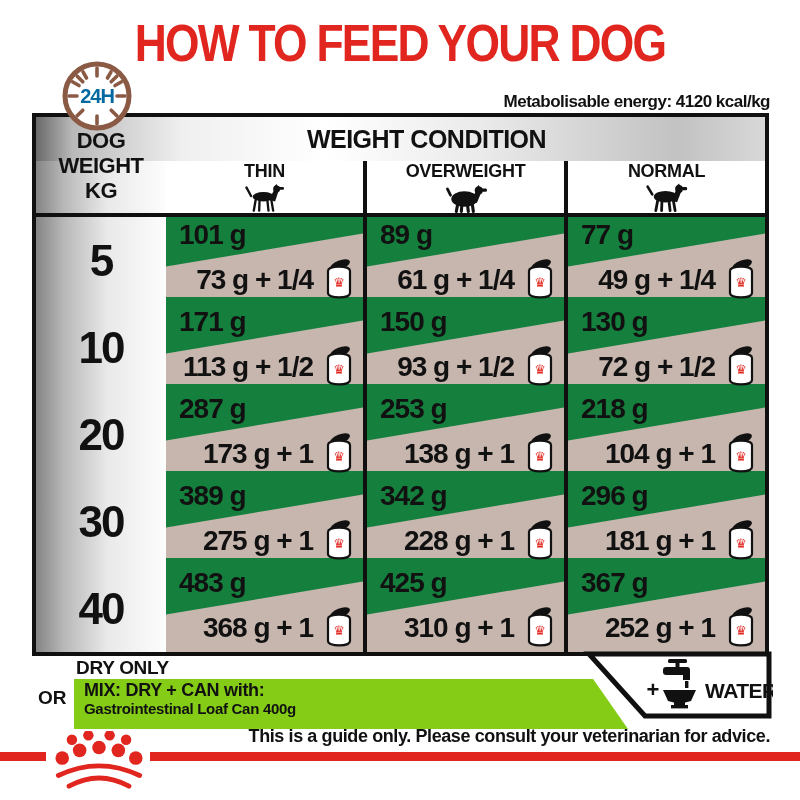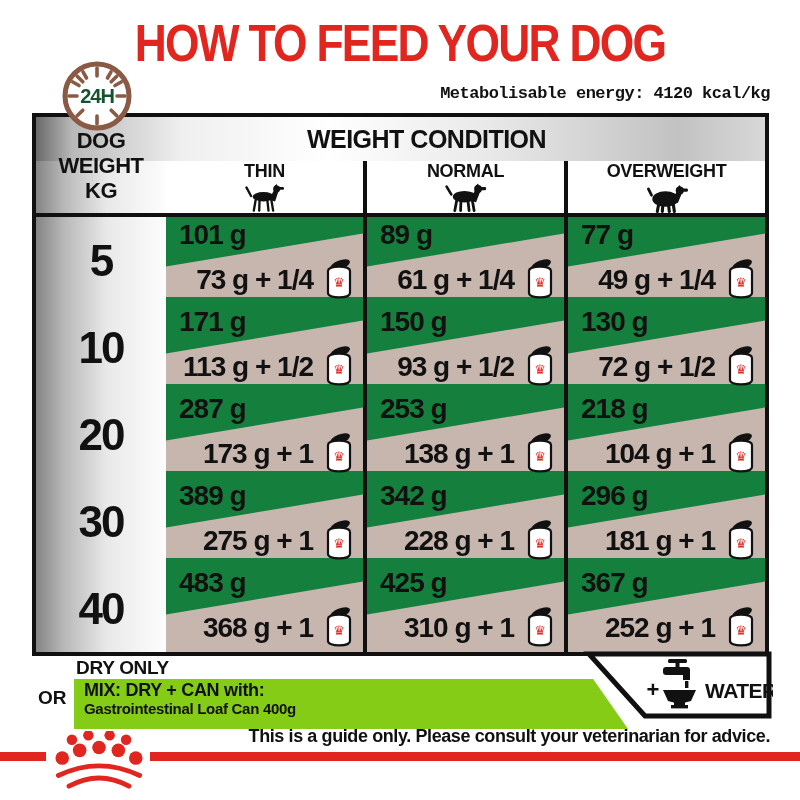--- a/index.html
+++ b/index.html
@@ -5,23 +5,23 @@
   html,body{margin:0;padding:0;background:#fff;}
   .page{position:relative;width:800px;height:800px;background:#fff;overflow:hidden;
         font-family:"Liberation Sans",sans-serif;font-weight:bold;color:#111;}
   
   .title{position:absolute;top:14px;left:0;width:100%;text-align:center;
          font-size:51px;letter-spacing:-2px;color:#e1251f;
          transform:scaleX(.87);transform-origin:50% 50%;white-space:nowrap;}
   
   .clock{position:absolute;left:59px;top:58px;width:76px;height:76px;z-index:6;}
   .clock-label{position:absolute;left:0;top:27px;width:76px;text-align:center;
-               font-size:20px;letter-spacing:-1px;color:#14532d;}
-  
-  .energy{position:absolute;right:30px;top:84px;font-size:17px;letter-spacing:-.5px;font-family:Liberation Mono, monospace;}
+               font-size:20px;letter-spacing:-1px;color:#0369a1;}
+  
+  .energy{position:absolute;right:30px;top:92px;font-size:17px;letter-spacing:-.5px;}
   
   .tbl{position:absolute;left:32px;top:113px;width:737px;height:543px;
        border:4px solid #101010;background:#fff;box-sizing:border-box;}
   .left-strip{position:absolute;left:0;top:0;width:130px;height:100%;
        background:linear-gradient(90deg,#858585 0%,#b9b9b9 22%,#e9e9e9 55%,#fdfdfd 100%);}
   .cond-header{position:absolute;left:0;top:0;right:0;height:44px;
        background:linear-gradient(90deg,#696969 0%,#b9b9b9 5%,#efefef 20%,#ffffff 40%,#e9e9e9 62%,#c2c2c2 88%,#d8d8d8 100%);
        display:flex;align-items:center;justify-content:center;
        padding-left:52px;box-sizing:border-box;
        font-size:25px;letter-spacing:-.5px;}
@@ -141,29 +141,29 @@
       <div>KG</div>
     </div>
     <div class="subheader">
       <div class="subcell">
         <span>THIN</span>
         <svg width="58" height="38" viewBox="0 0 64 40">
             <use href="#thin-dog-def"></use>
           </svg>
       </div>
       <div class="subcell">
+        <span>OVERWEIGHT</span>
+        <svg width="58" height="38" viewBox="0 0 64 40">
+            <use href="#overweight-dog-def"></use>
+          </svg>
+      </div>
+      <div class="subcell">
         <span>NORMAL</span>
         <svg width="58" height="38" viewBox="0 0 64 40">
             <use href="#normal-dog-def"></use>
-          </svg>
-      </div>
-      <div class="subcell">
-        <span>OVERWEIGHT</span>
-        <svg width="58" height="38" viewBox="0 0 64 40">
-            <use href="#overweight-dog-def"></use>
           </svg>
       </div>
     </div>
     <div class="thickline"></div>
 
     <div class="rows">
 
       <div class="frow">
         <div class="wnum">5</div>
         <div class="cell">

